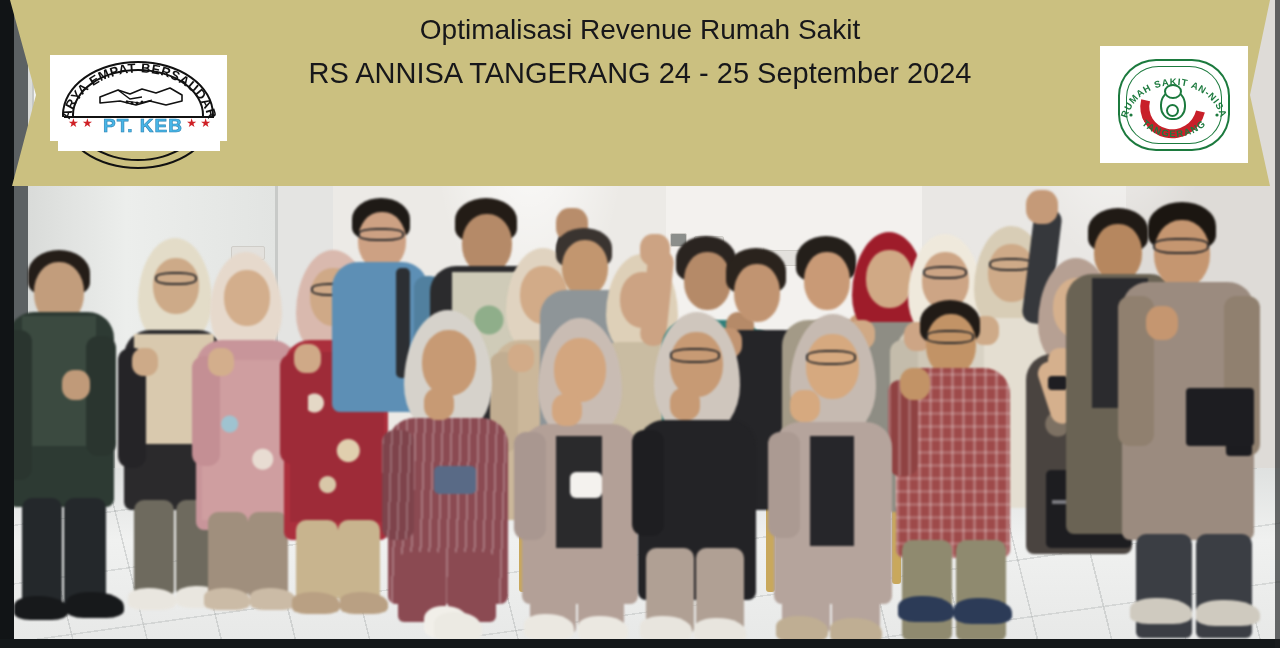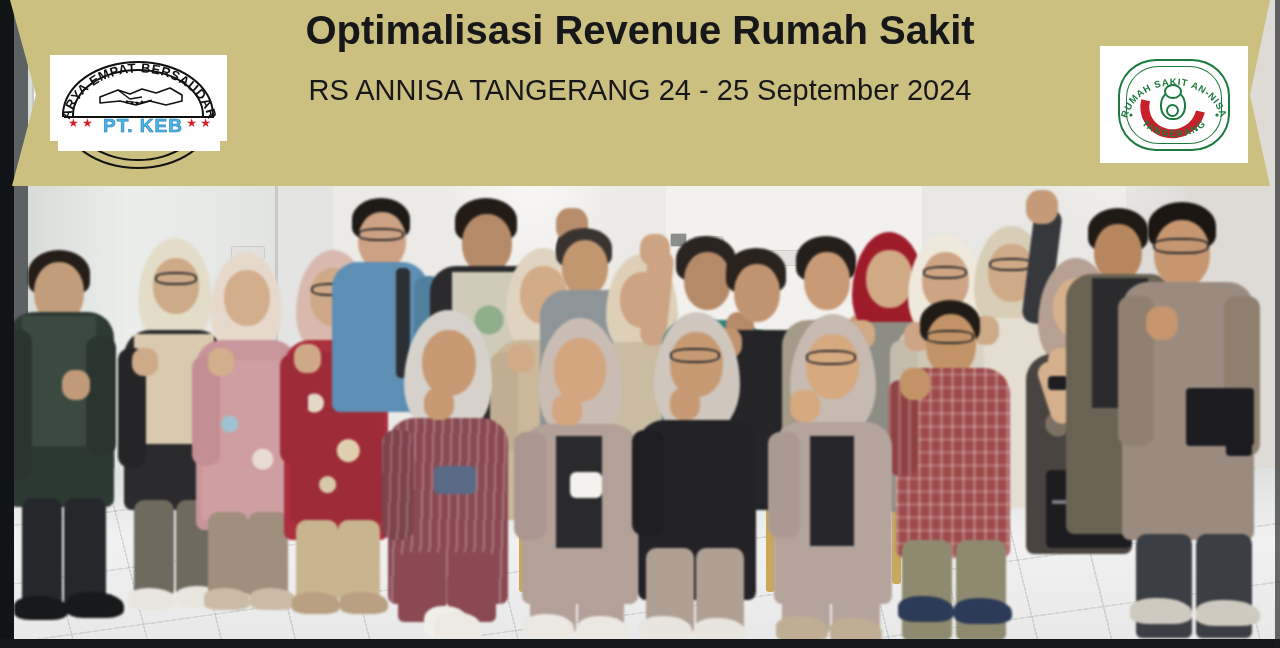--- a/index.html
+++ b/index.html
@@ -78,23 +78,23 @@
     );
   }
   #banner-inner{position:absolute;left:0;top:0;width:100%;height:100%;}
 
   .logo-box{position:absolute;background:#ffffff;}
   #logo-left{left:50px;top:55px;width:177px;height:86px;}
   #logo-right{left:1100px;top:46px;width:148px;height:117px;}
 
   .titles{position:absolute;left:240px;top:6px;width:800px;text-align:center;color:#17171a;}
   .t-workshop{font-size:36px;line-height:42px;font-weight:400;letter-spacing:.5px;}
-  .t-sub{font-size:40px;line-height:44px;font-weight:700;margin-top:2px;}
+  .t-sub{font-size:28px;line-height:44px;font-weight:400;margin-top:2px;}
   .t-gel{font-size:19px;line-height:24px;font-weight:700;margin-top:4px;}
-  .t-place{font-size:29px;line-height:36px;font-weight:400;margin-top:20px;}
+  .t-place{font-size:29px;line-height:36px;font-weight:400;margin-top:3px;}
 
   
   .keb-arc{position:absolute;left:12px;top:6px;width:152px;height:108px;
     border:2.5px solid #111;border-radius:50%;}
   .keb-arc2{position:absolute;left:22px;top:14px;width:132px;height:92px;
     border:2px solid #111;border-radius:50%;}
   .keb-cover{position:absolute;left:8px;top:62px;width:162px;height:34px;background:#fff;}
   .keb-line{position:absolute;left:14px;top:61px;width:150px;height:2px;background:#111;}
   .keb-txt{position:absolute;left:0;top:0;width:177px;height:70px;}
   .keb-ptkeb{position:absolute;left:48px;top:60px;width:90px;text-align:center;

